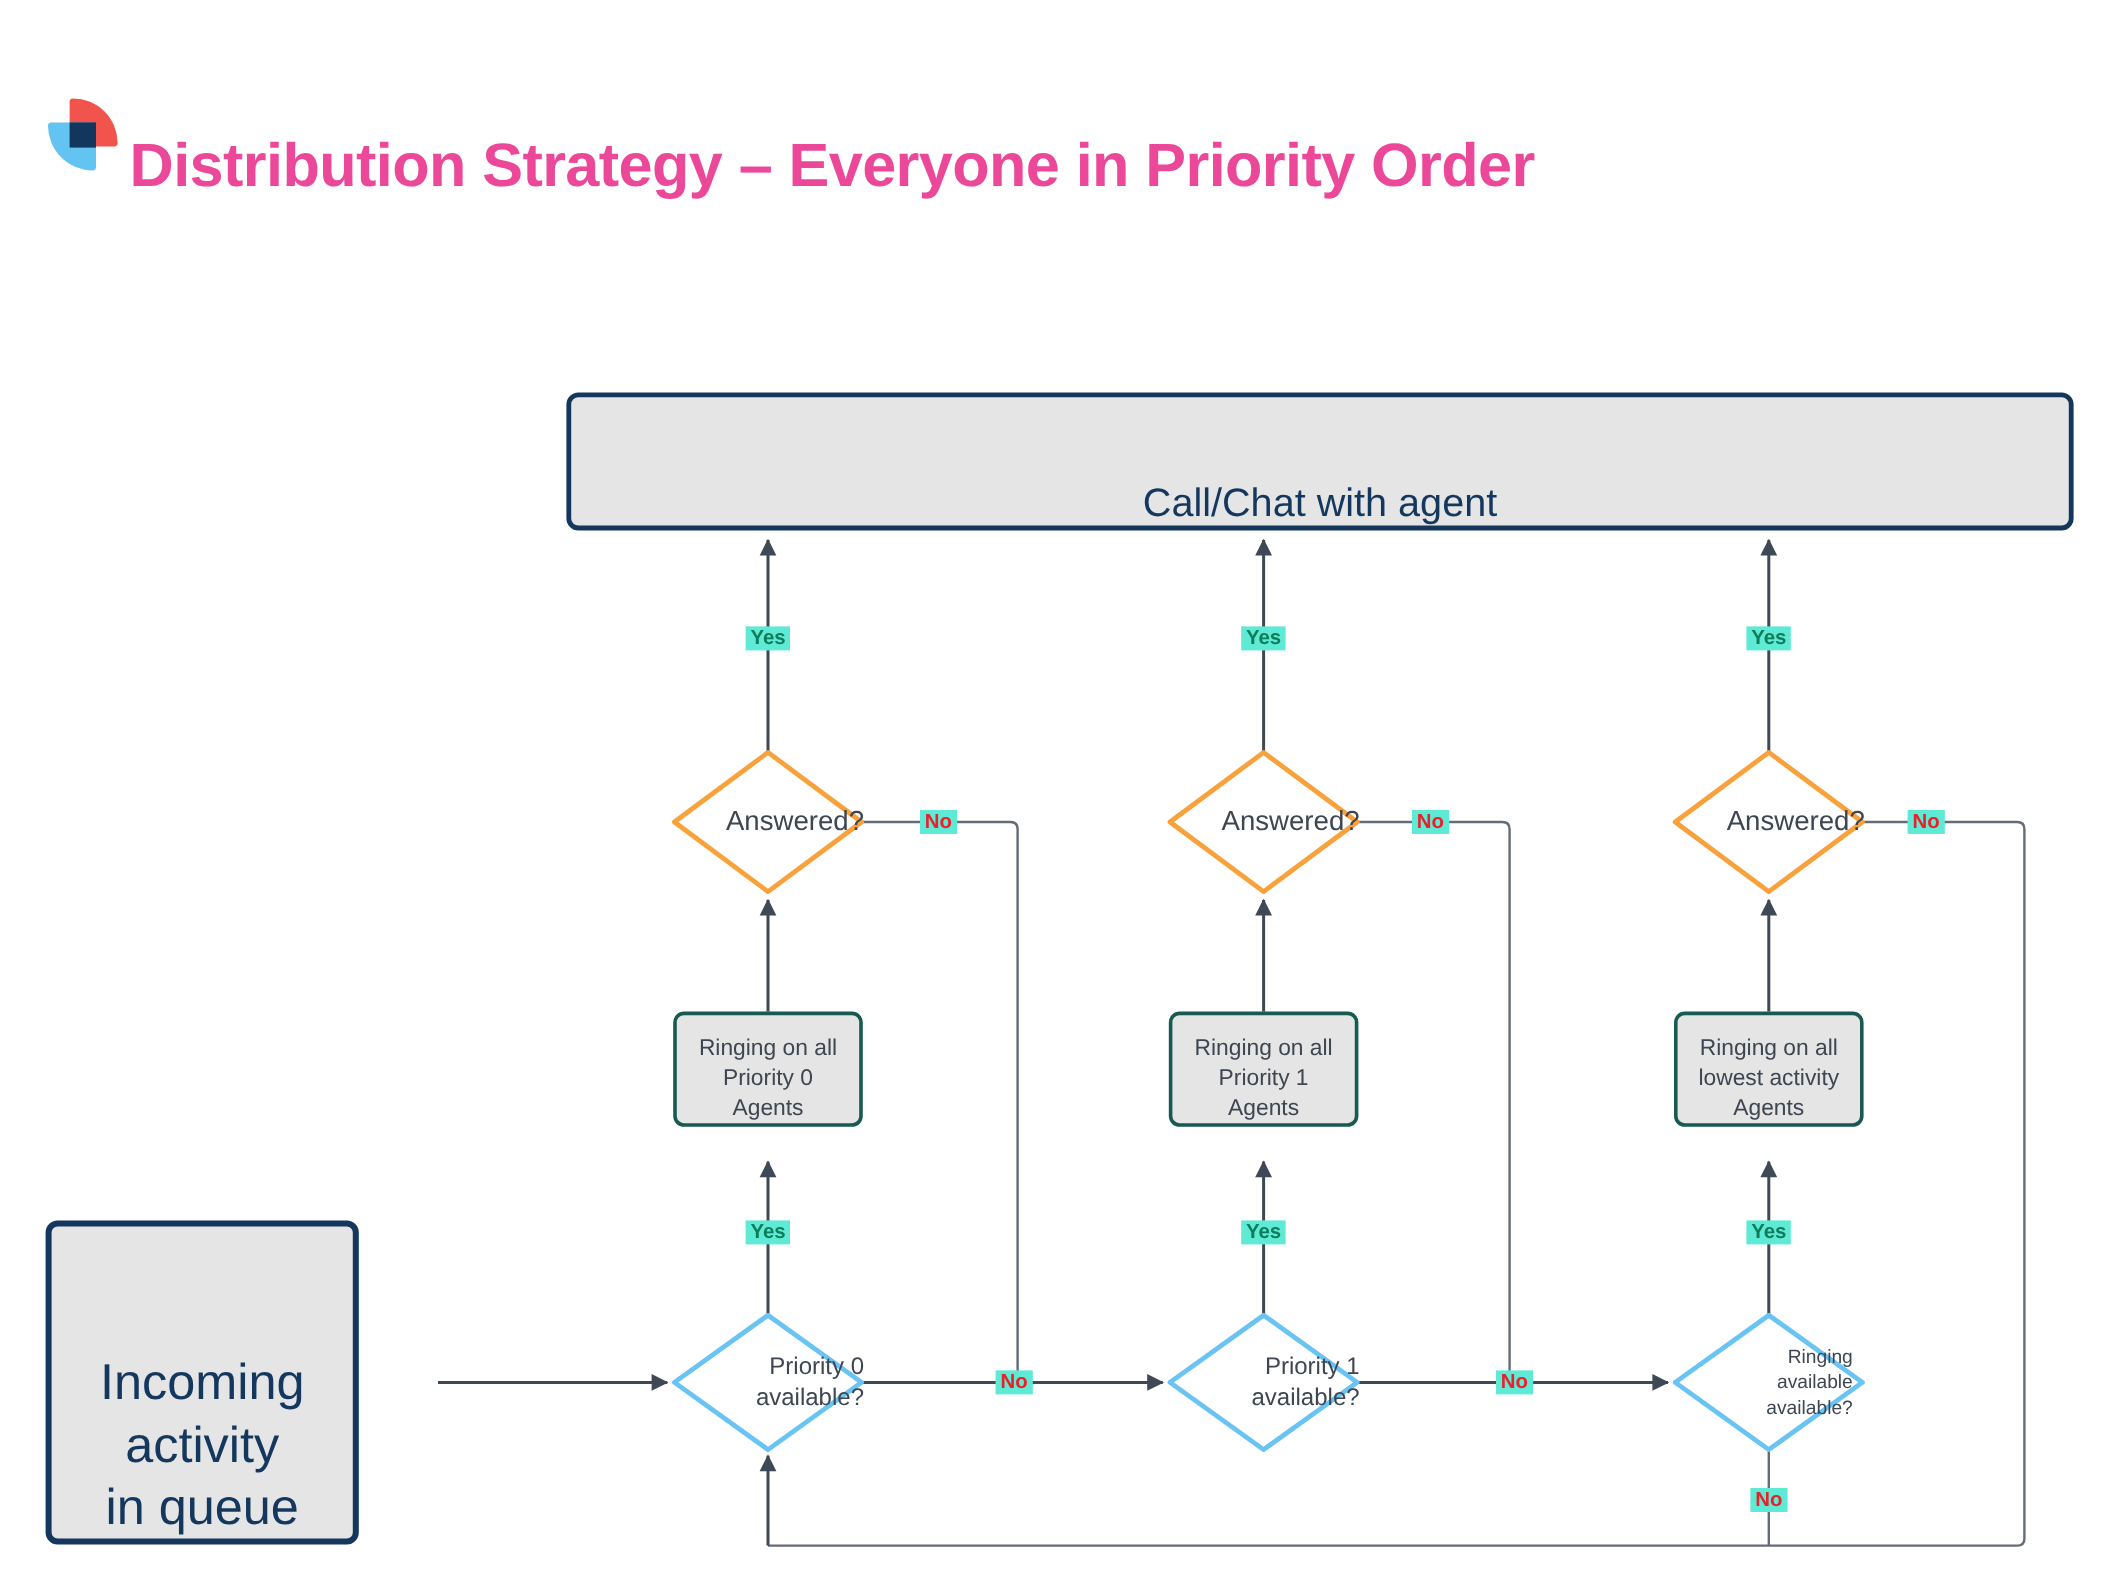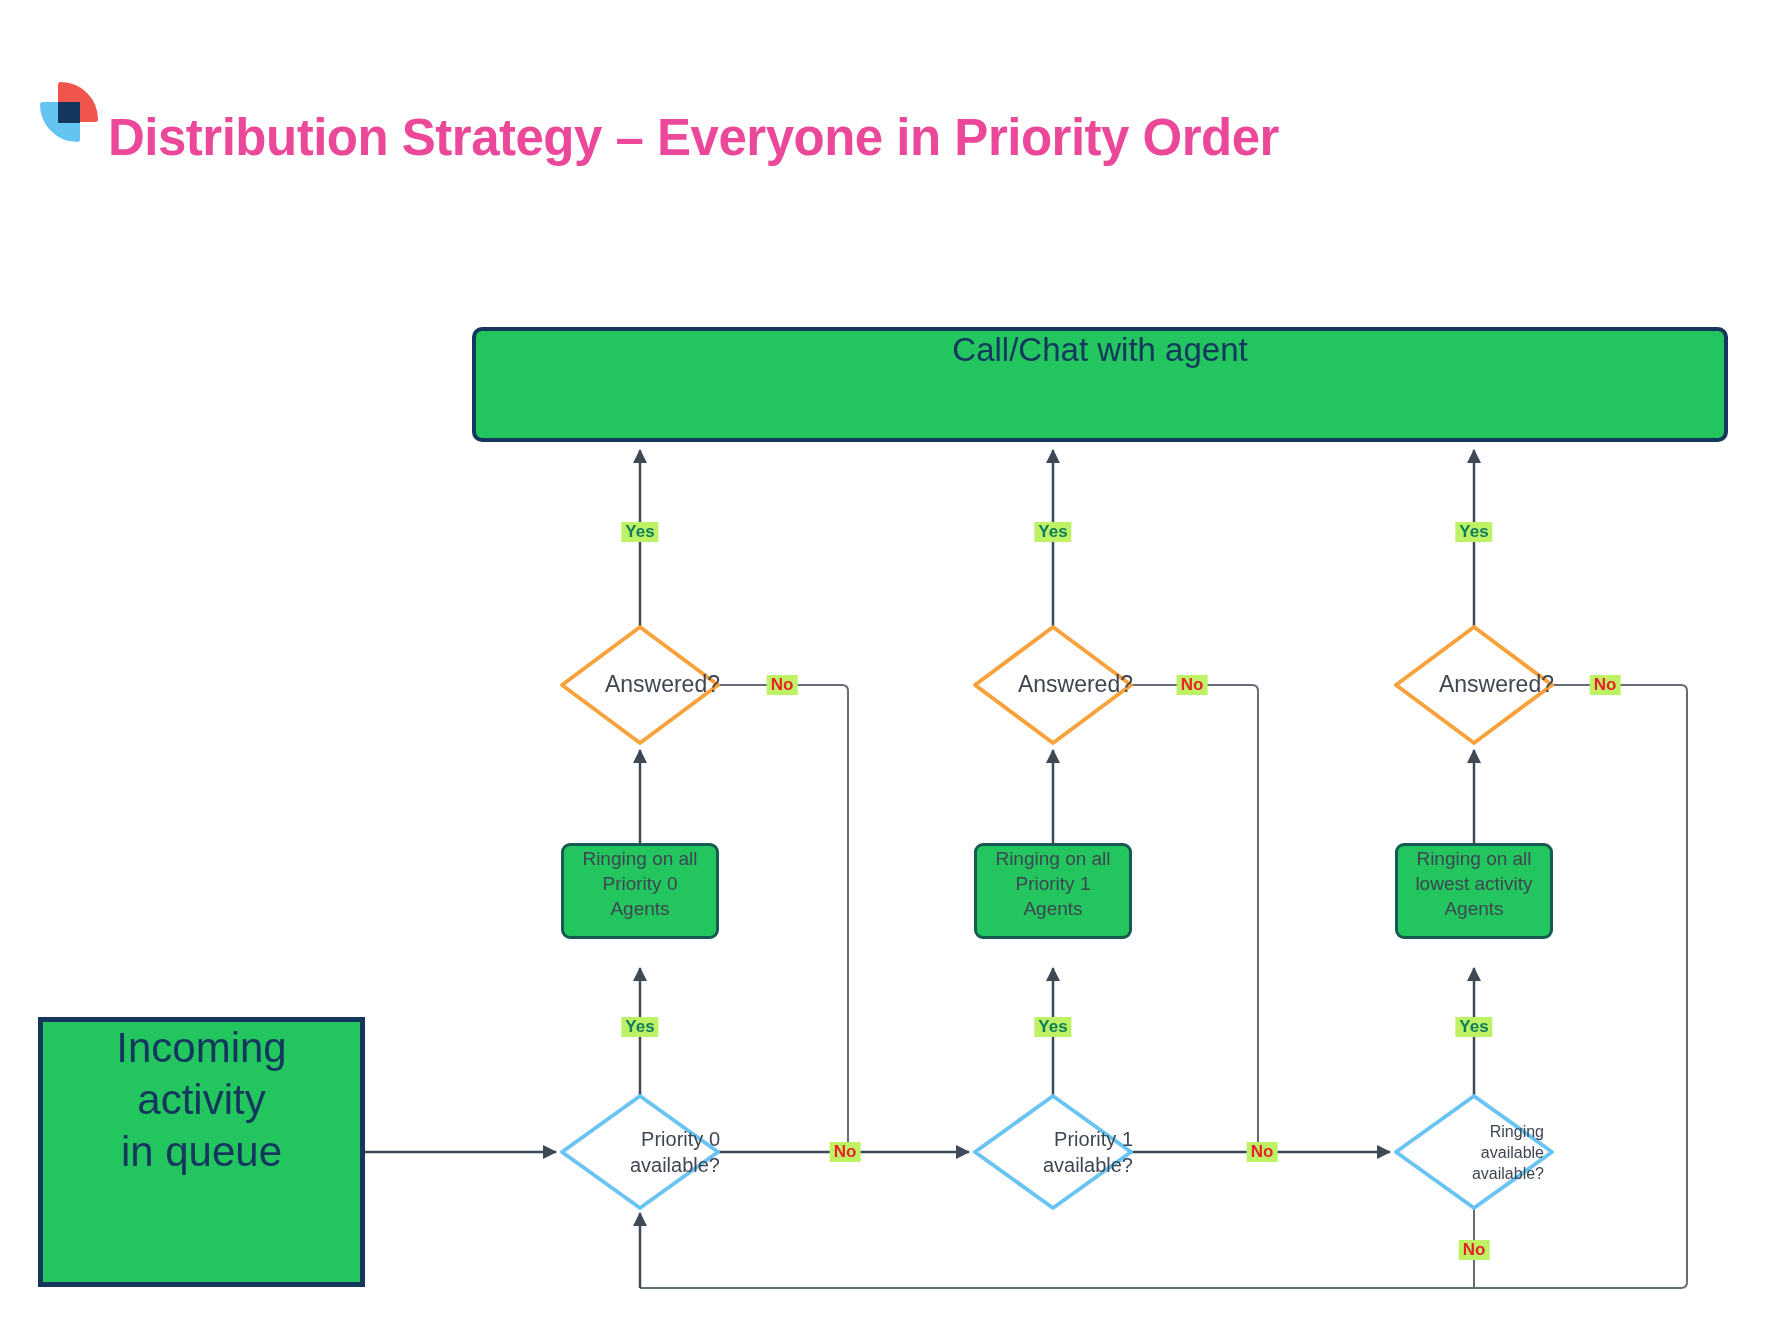--- a/index.html
+++ b/index.html
@@ -11,38 +11,38 @@
   .logo{position:absolute;left:0;top:0;z-index:3;}
   .logo .red{position:absolute;left:58px;top:82px;width:40px;height:40px;background:#F0544C;
              border-radius:3px 40px 3px 3px;}
   .logo .blue{position:absolute;left:40px;top:102px;width:40px;height:40px;background:#63C3F1;
               border-radius:3px 3px 3px 40px;}
   .logo .navy{position:absolute;left:58px;top:102px;width:22px;height:21px;background:#12365C;}
 
   .title{position:absolute;left:108px;top:108px;z-index:3;color:#ec4899;font-size:51px;
          font-weight:bold;letter-spacing:-0.5px;white-space:nowrap;}
 
-  .node{position:absolute;z-index:2;box-sizing:border-box;background:#22c55e;
-        display:flex;align-items:flex-start;justify-content:center;text-align:center;}
+  .node{position:absolute;z-index:2;box-sizing:border-box;background:#e5e5e5;
+        display:flex;align-items:flex-end;justify-content:center;text-align:center;}
   .callchat{left:472px;top:327px;width:1256px;height:115px;border:4px solid #14375E;
             border-radius:10px;color:#14375E;font-size:33px;}
-  .incoming{left:38px;top:1017px;width:327px;height:270px;border:5px solid #14375E;
-            border-radius:0;color:#14375E;font-size:42px;line-height:52px;}
+  .incoming{left:38px;top:1017px;width:261px;height:270px;border:5px solid #14375E;
+            border-radius:10px;color:#14375E;font-size:42px;line-height:52px;}
   .ringing{top:843px;width:158px;height:96px;border:3px solid #175A52;border-radius:9px;
            color:#3E4651;font-size:19px;line-height:25px;}
   .r1{left:561px;} .r2{left:974px;} .r3{left:1395px;}
 
   .dtext{position:absolute;z-index:2;color:#3E4651;text-align:right;}
   .ans{width:160px;font-size:23px;top:671px;}
   .ans.a1{left:560px;} .ans.a2{left:973px;} .ans.a3{left:1394px;}
   .avail{width:160px;font-size:20px;line-height:26px;top:1126px;}
   .avail.v1{left:560px;} .avail.v2{left:973px;}
   .avail.v3{left:1404px;width:140px;font-size:16px;line-height:21px;top:1121px;}
 
-  .tag{position:absolute;z-index:2;transform:translate(-50%,-50%);background:#bef264;
+  .tag{position:absolute;z-index:2;transform:translate(-50%,-50%);background:#5eead4;
        padding:0 4px;font-size:17px;font-weight:bold;white-space:nowrap;}
   .yes{color:#0E7D5B;} .no{color:#E7222B;}
 </style>
 </head>
 <body>
 
 <div class="canvas">
 
   <svg class="wires" width="1771" height="1330" viewBox="0 0 1771 1330">
     <defs>

